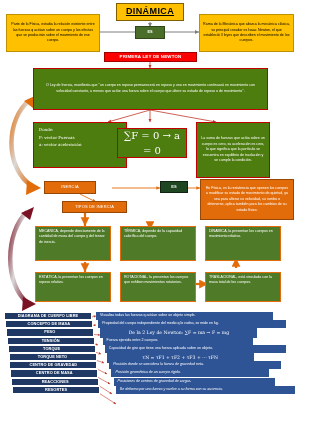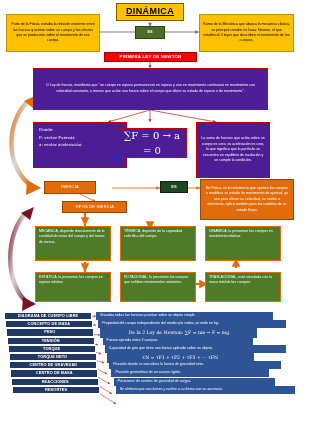--- a/index.html
+++ b/index.html
@@ -39,21 +39,21 @@
   }
 
   
   .red-box {
     background: #FF0000; border: 1px solid #a00000; color: #fff;
     font-weight: bold; font-size: 4.4px; letter-spacing: .2px;
   }
 
   
   .black-box {
-    background: #4c1d95; border: 1px solid #c00000; color: #ffffff;
+    background: #4d7c0f; border: 1px solid #c00000; color: #ffffff;
     font-size: 3.6px; padding: 2px 4px; line-height: 1.55;
   }
   .black-box.formula { font-size: 10px; font-family: "DejaVu Serif", serif; }
   .black-box.where { display: block; text-align: left; padding: 3px 5px;
                      font-family: "DejaVu Serif", serif; font-size: 4px; line-height: 1.9; }
 
   
   .orange-box {
     background: #E36C0A; border: 1px solid #974806; color: #ffffff;
     font-size: 4px; letter-spacing: .2px;

